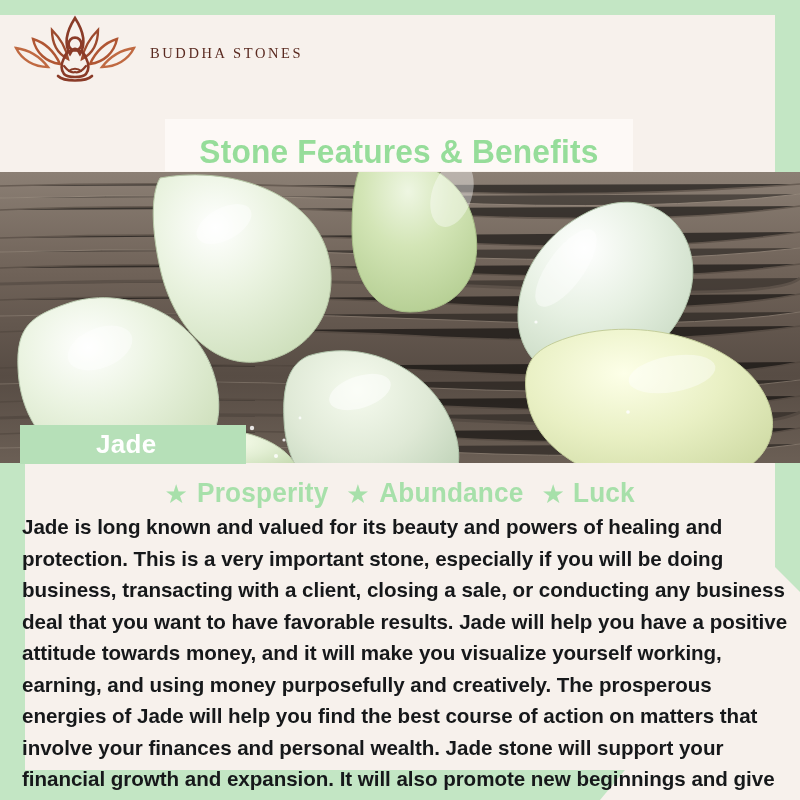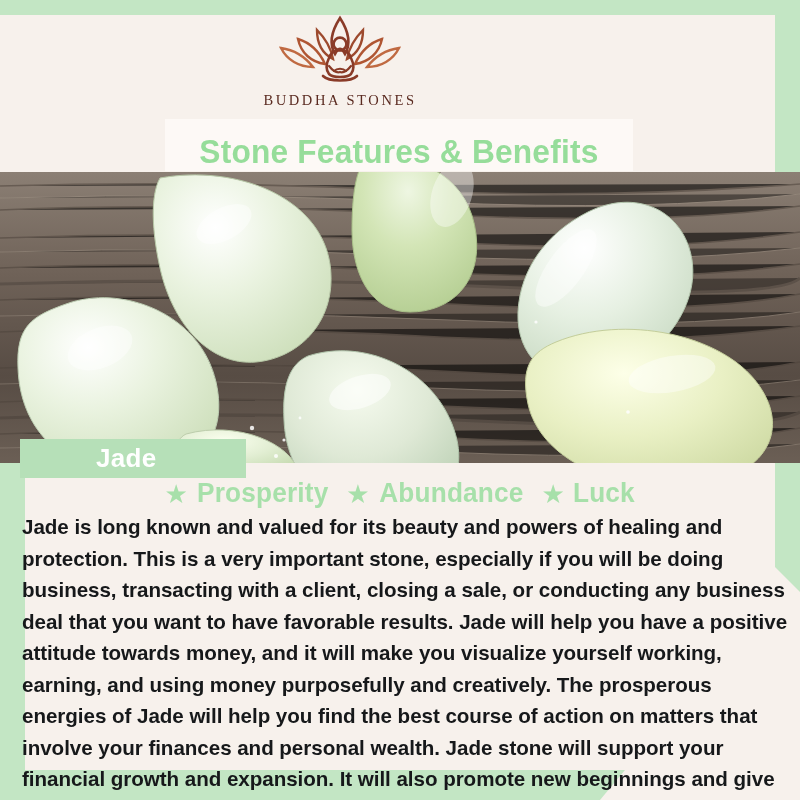--- a/index.html
+++ b/index.html
@@ -17,41 +17,41 @@
   .band-top   { top:0; left:0; width:800px; height:15px; }
   .band-right { top:0; right:0; width:25px; height:592px;
                 clip-path:polygon(0 0,100% 0,100% 100%,0 calc(100% - 25px)); }
   .band-left  { top:190px; left:0; width:25px; height:610px;
                 clip-path:polygon(0 0,100% 25px,100% 100%,0 100%); }
   .band-bottom{ bottom:0; left:0; width:625px; height:30px;
                 clip-path:polygon(0 0,100% 0,calc(100% - 25px) 100%,0 100%); }
 
   
   .logo-wrap { position:absolute; top:14px; left:0; width:680px;
-               display:flex; flex-direction:column; align-items:center; }
+               display:flex; flex-direction:row; align-items:center; }
   .logo-mark { width:150px; height:72px; }
   .logo-text { margin-top:6px; font-family:"Liberation Serif", serif;
                font-size:14.5px; letter-spacing:2.6px; color:#5a2a20;
                font-weight:400; }
 
   
   .title-box { position:absolute; top:119px; left:165px; width:468px; height:52px;
                background:#fdf9f6; display:flex; align-items:flex-end;
                justify-content:center; }
   .title-text { font-family:"Liberation Sans Narrow","Liberation Sans", sans-serif;
                 font-weight:bold; font-size:33px; color:#96dd9a;
                 letter-spacing:.2px; transform:scaleX(.96); white-space:nowrap; }
 
   
   .photo { position:absolute; top:172px; left:0; width:800px; height:291px;
            overflow:hidden; background:#6d6159; }
   .photo svg { display:block; width:800px; height:291px; }
 
   
-  .jade-band { position:absolute; top:439px; left:20px; width:226px; height:39px;
+  .jade-band { position:absolute; top:425px; left:20px; width:226px; height:39px;
                background:#b6e0b8; display:flex; align-items:center; }
   .jade-label { margin-left:76px; font-family:"Liberation Sans Narrow","Liberation Sans", sans-serif;
                 font-weight:bold; font-size:26px; color:#ffffff; letter-spacing:.3px; }
 
   
   .benefits { position:absolute; top:478px; left:0; width:800px;
               display:flex; align-items:center; justify-content:center; gap:0; }
   .benefit { display:flex; align-items:center; }
   .star { color:#a7e0aa; font-size:26px; line-height:1; margin:0 7px 0 16px; }
   .benefit:first-child .star { margin-left:0; }

